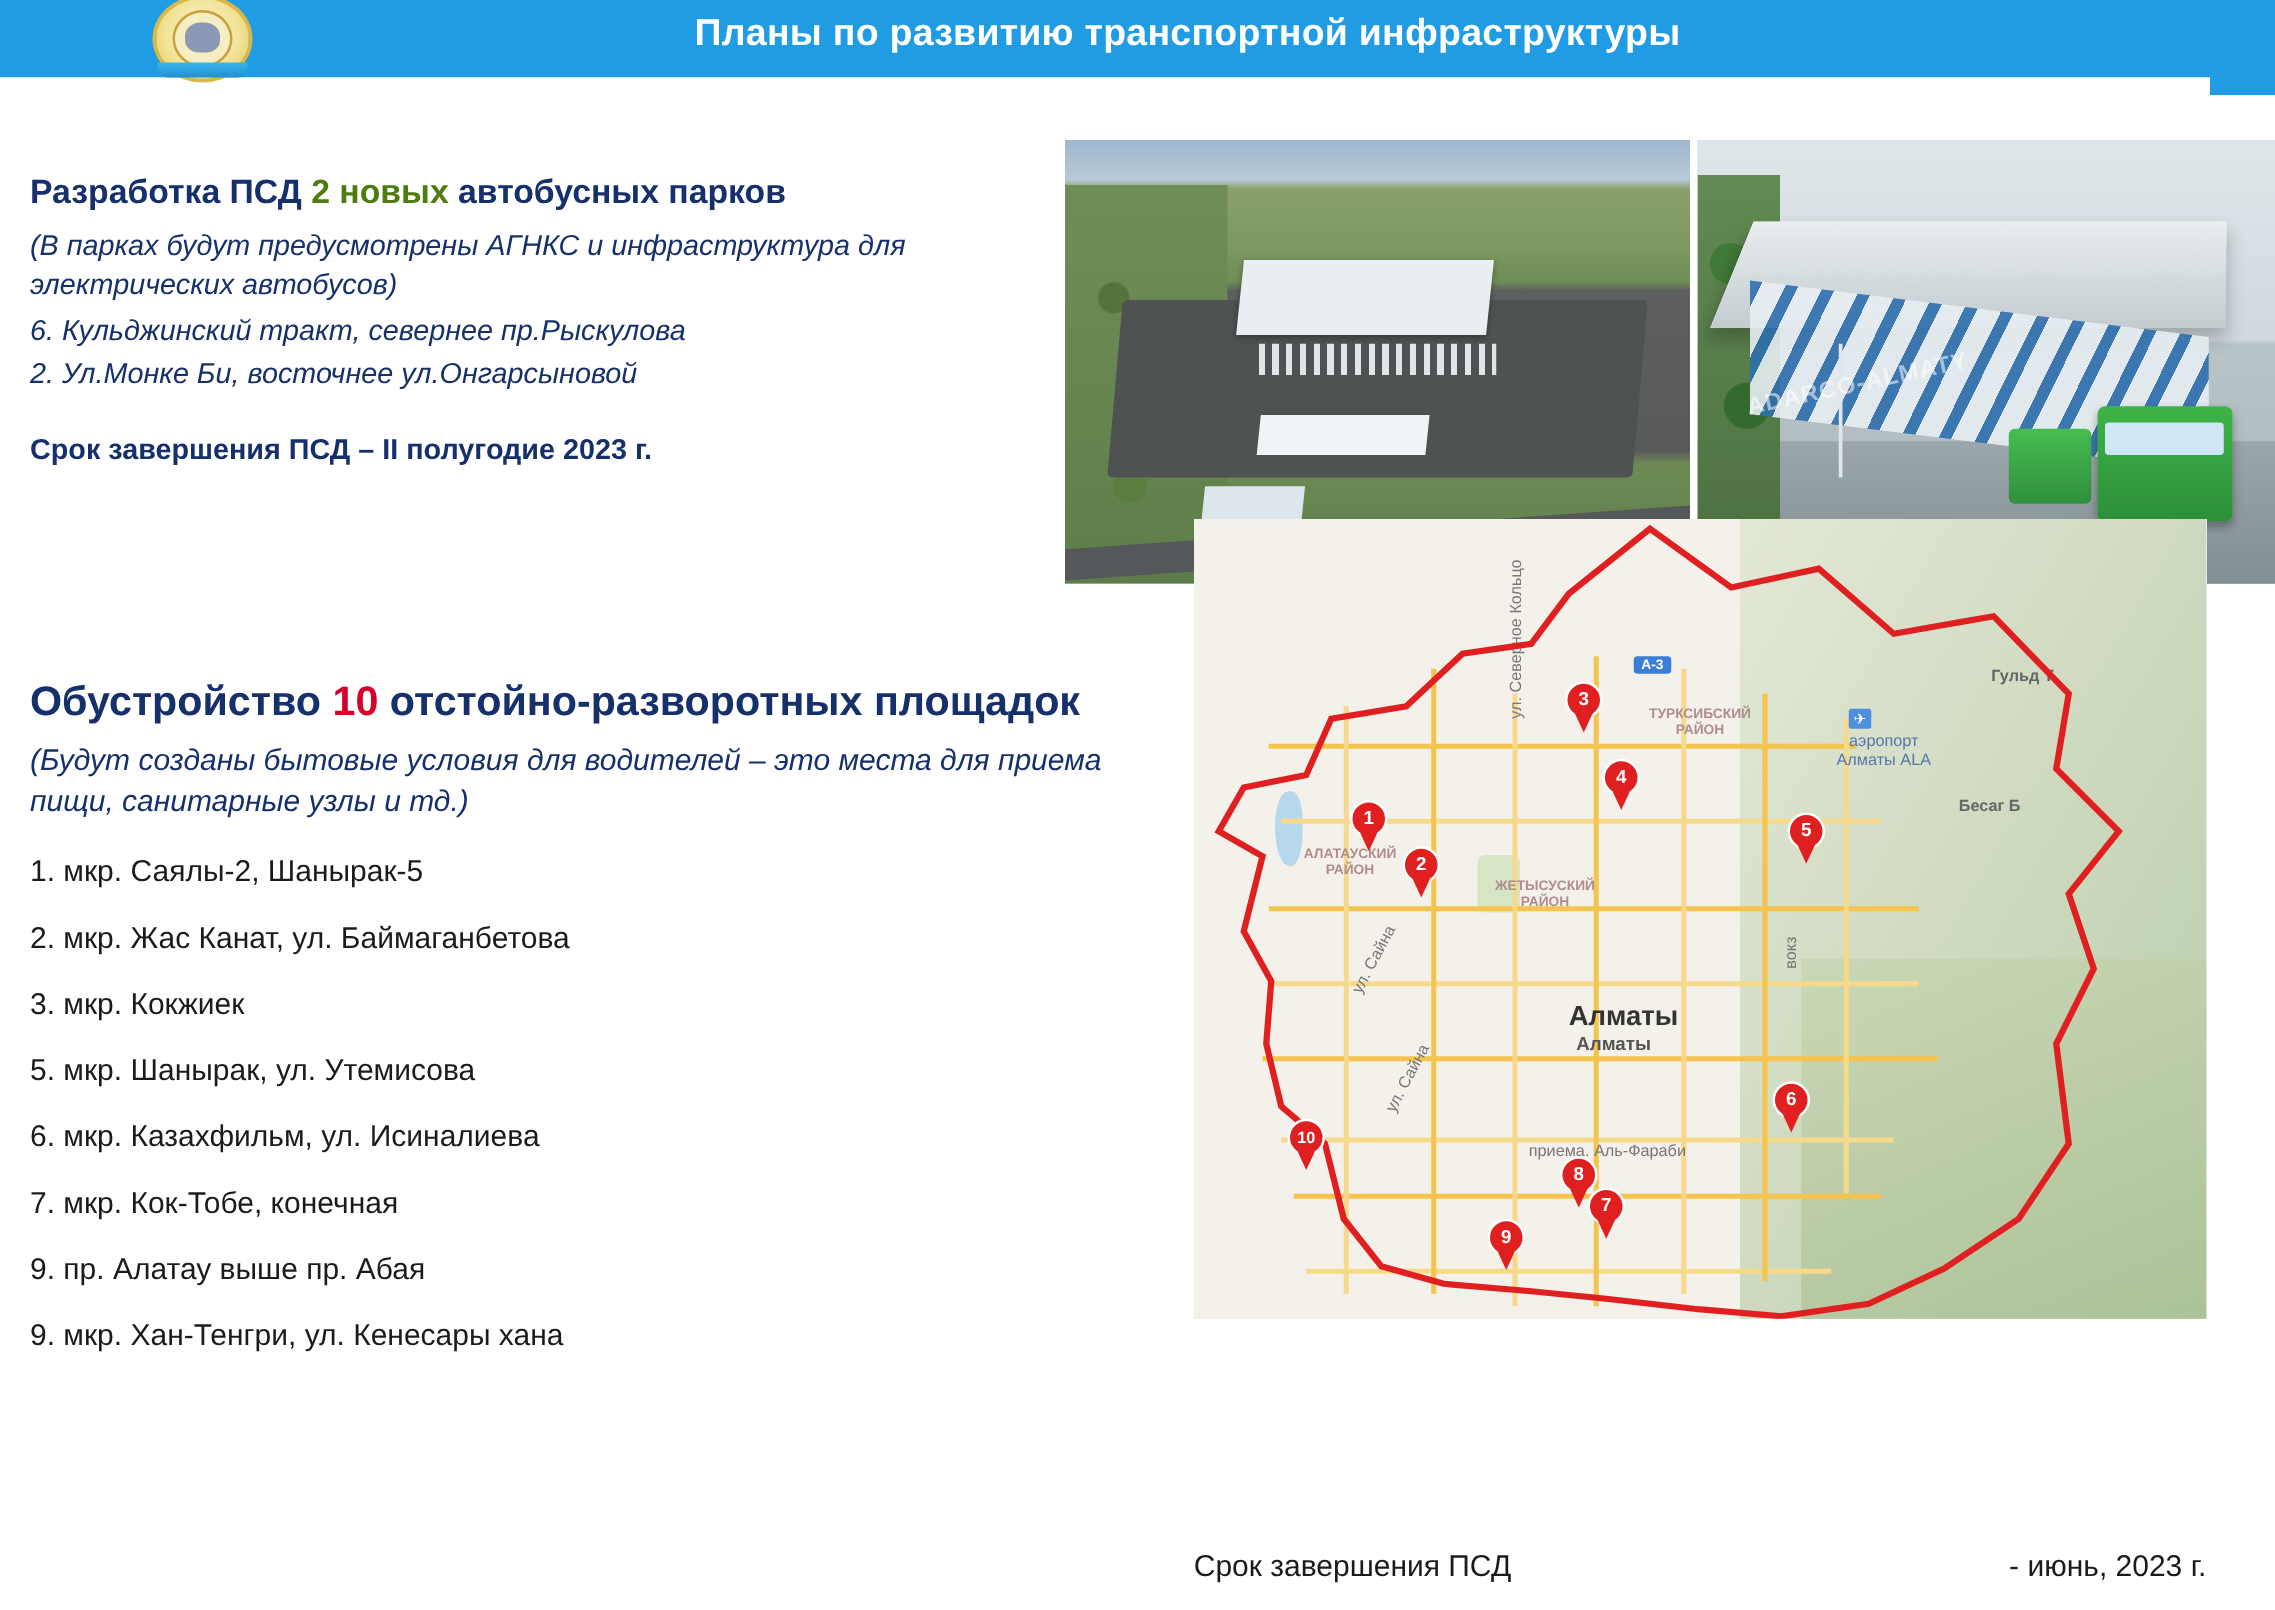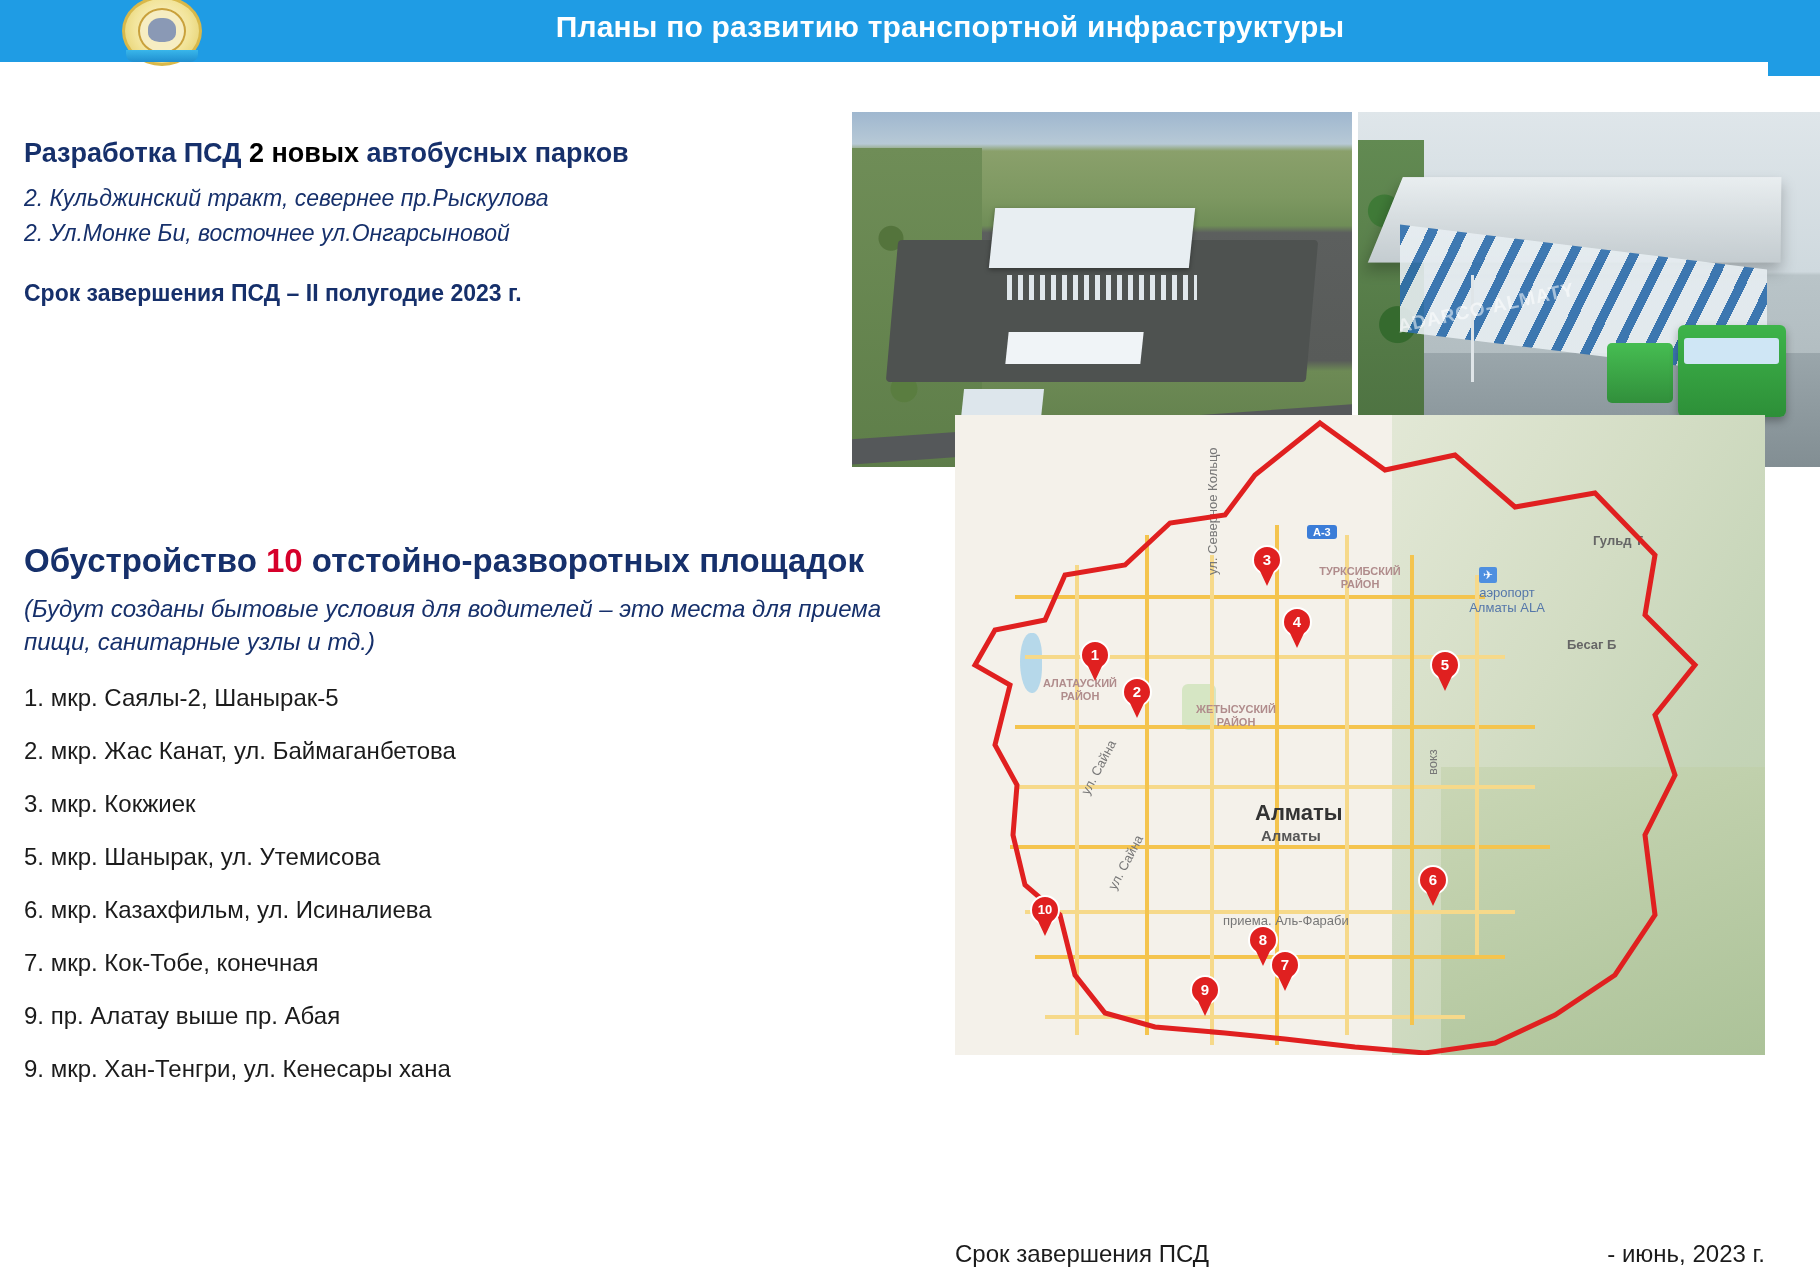--- a/index.html
+++ b/index.html
@@ -98,21 +98,21 @@
     width: 840px;
     color: #1c2a5e;
   }
   .sec1-title {
     font-size: 27px;
     font-weight: bold;
     color: #16306b;
     margin-bottom: 12px;
   }
   .sec1-title .accent {
-    color: #000000;
+    color: #4d7c0f;
     margin-top: 24px;
   }
   .sec1-note {
     font-size: 23px;
     font-style: italic;
     color: #16306b;
     line-height: 1.34;
   }
   .sec1-list {
     font-size: 23px;
@@ -453,22 +453,23 @@
   <div class="leopard"></div>
   <div class="ribbon"></div>
 </div>
 
 <div class="header-title">Планы по развитию транспортной инфраструктуры</div>
 
 <div class="sec1-text">
   <div class="sec1-title">
     <span>Разработка ПСД </span><span class="accent">2 новых</span><span> автобусных парков</span>
   </div>
+  <div class="sec1-note">(В парках будут предусмотрены АГНКС и инфраструктура для электрических автобусов)</div>
   <div class="sec1-list">
-    <div>2. Кульджинский тракт, севернее пр.Рыскулова</div>
+    <div>6. Кульджинский тракт, севернее пр.Рыскулова</div>
     <div>2. Ул.Монке Би, восточнее ул.Онгарсыновой</div>
   </div>
   <div class="sec1-deadline">Срок завершения ПСД – II полугодие 2023 г.</div>
 </div>
 
 <div class="photo photo-left">
   <div class="aerial">
     <div class="trees"></div>
     <div class="lot"></div>
     <div class="bldg1"></div>

